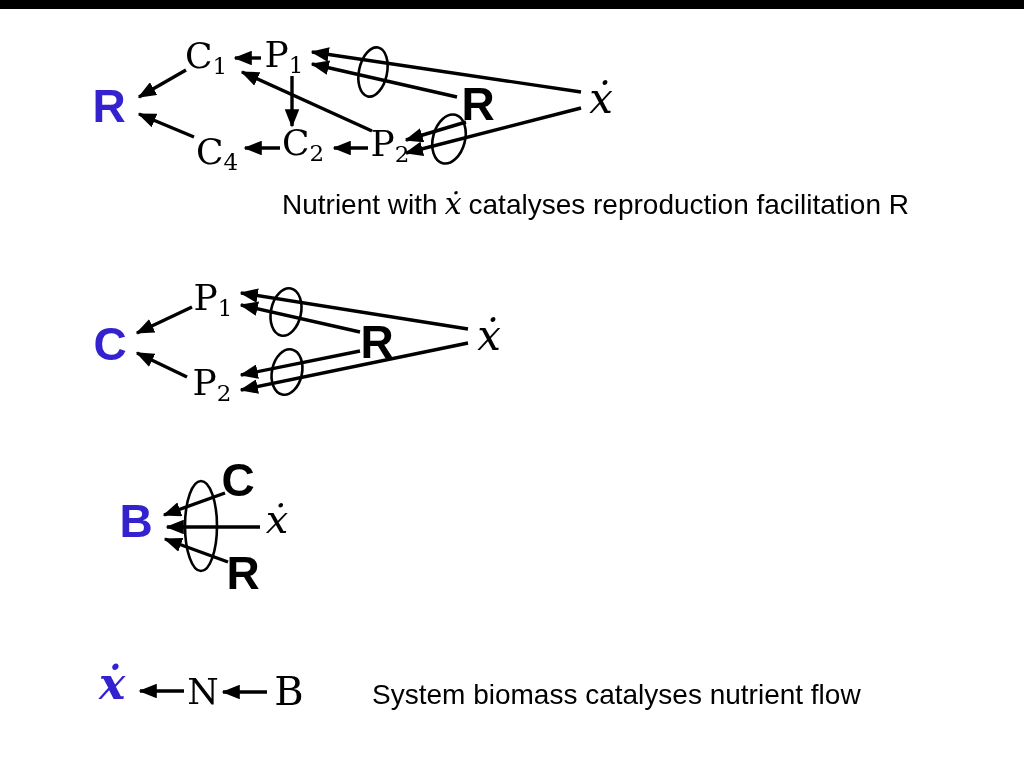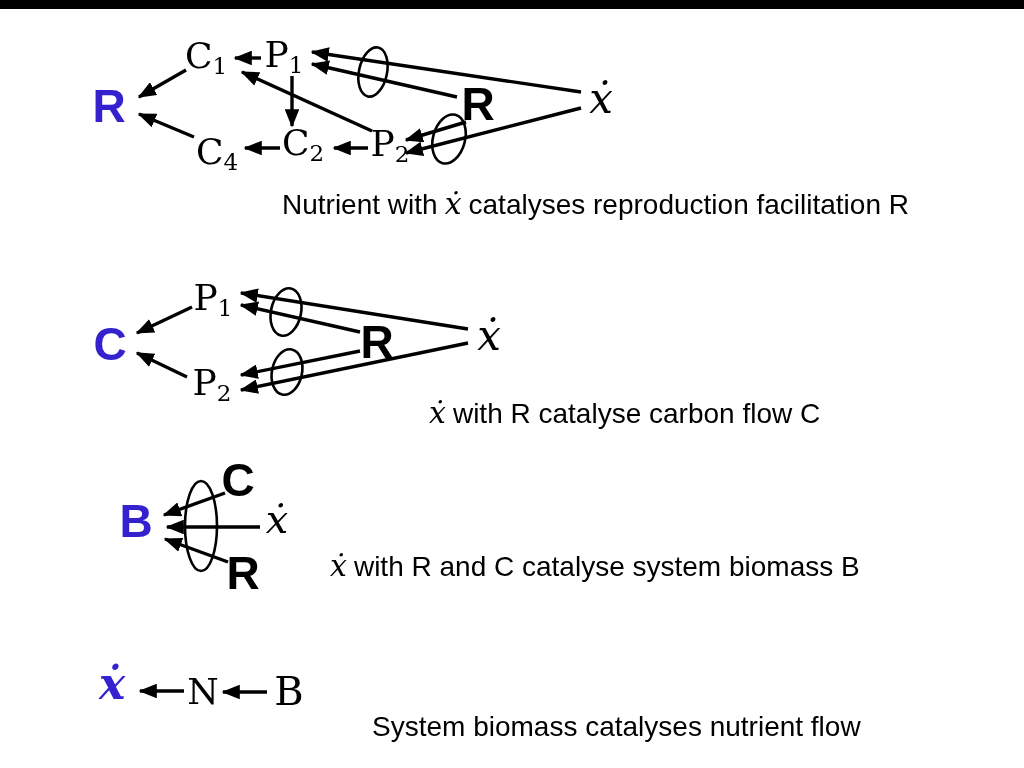--- a/index.html
+++ b/index.html
@@ -75,25 +75,23 @@
   <div class="lbl serif-node" style="left:390px;top:146px"><span>P</span><span class="sub">2</span></div>
   <div class="lbl sans-big" style="left:478px;top:104px">R</div>
   <div class="lbl xdot-node" style="left:601px;top:99px">ẋ</div>
   <div class="caption" style="left:282px;top:203px"><span>Nutrient with</span><span class="cap-x">ẋ</span><span>catalyses reproduction facilitation R</span></div>
 
   <div class="lbl sans-big blue" style="left:110px;top:344px">C</div>
   <div class="lbl serif-node" style="left:213px;top:300px"><span>P</span><span class="sub">1</span></div>
   <div class="lbl serif-node" style="left:212px;top:385px"><span>P</span><span class="sub">2</span></div>
   <div class="lbl sans-big" style="left:377px;top:342px">R</div>
   <div class="lbl xdot-node" style="left:489px;top:336px">ẋ</div>
-  <div class="caption" style="left:429px;top:412px"><span class="cap-x lead">ẋ</span><span>with R catalyse carbon flow C</span></div>
 
   <div class="lbl sans-big blue" style="left:136px;top:521px">B</div>
   <div class="lbl sans-big" style="left:238px;top:480px">C</div>
   <div class="lbl sans-big" style="left:243px;top:573px">R</div>
   <div class="lbl xdot-node" style="left:277px;top:519px;font-size:40px">ẋ</div>
-  <div class="caption" style="left:330px;top:565px"><span class="cap-x lead">ẋ</span><span>with R and C catalyse system biomass B</span></div>
 
   <div class="lbl xdot-node blue" style="left:112px;top:684px">ẋ</div>
   <div class="lbl serif-node" style="left:203px;top:692px">N</div>
   <div class="lbl serif-node" style="left:289px;top:691px;font-size:40px">B</div>
-  <div class="caption" style="left:372px;top:727px"><span>System biomass catalyses nutrient flow</span></div>
+  <div class="caption" style="left:372px;top:695px"><span>System biomass catalyses nutrient flow</span></div>
 </div>
 
 </body></html>

